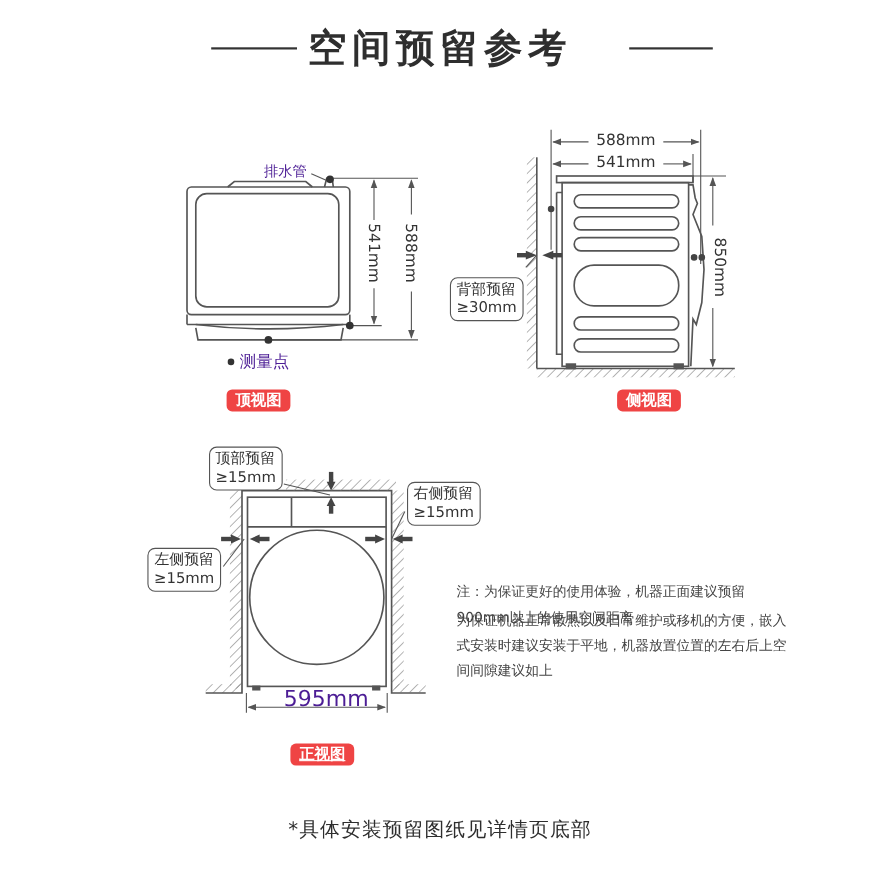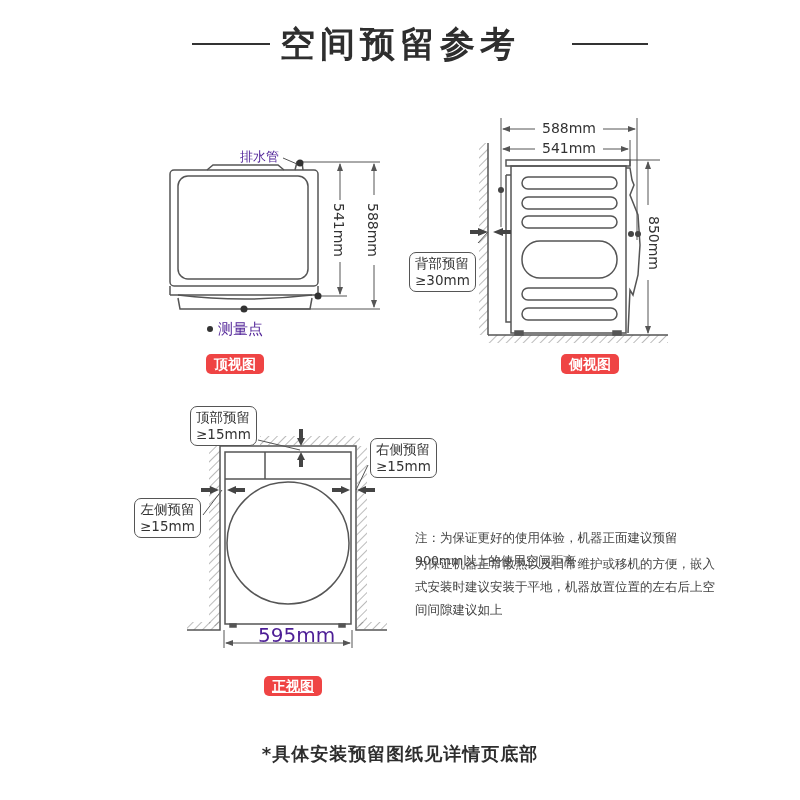--- a/index.html
+++ b/index.html
@@ -11,21 +11,21 @@
                 font-size:35px; font-weight:bold; letter-spacing:5px; color:#2e2e2e; line-height:44px; }
   svg.drawing { position:absolute; top:0; left:0; }
   .lbl { position:absolute; font-size:14px; color:#4c1d95; white-space:nowrap; line-height:16px; }
   .dim { position:absolute; font-size:14px; color:#333; white-space:nowrap; background:#fff; padding:0 2px; line-height:16px; }
   .vtext { position:absolute; font-size:14px; color:#333; white-space:nowrap; transform:rotate(90deg); transform-origin:center center; background:#fff; padding:0 2px; line-height:16px; }
   .tag { position:absolute; background:#ef4444; color:#fff; font-size:14px; font-weight:bold;
          border-radius:5px; padding:1px 8px; line-height:18px; }
   .callout { position:absolute; border:1.5px solid #555; border-radius:7px; background:#fff;
              font-size:13.5px; line-height:17px; padding:2px 5px; color:#333; white-space:nowrap; }
   .note { position:absolute; left:415px; width:310px; font-size:12.5px; line-height:23px; color:#444; }
-  .footer { position:absolute; top:742px; left:0; width:800px; text-align:center; font-size:18px; font-weight:bold; color:#2e2e2e; letter-spacing:1px; }
+  .footer { position:absolute; top:742px; left:0; width:800px; text-align:center; font-size:18px; font-weight:normal; color:#2e2e2e; letter-spacing:1px; }
 </style>
 </head>
 <body>
 
 <div class="title-wrap">
   <div class="title-line" style="left:192px;width:78px;"></div>
   <div class="title-text">空间预留参考</div>
   <div class="title-line" style="left:572px;width:76px;"></div>
 </div>
 

